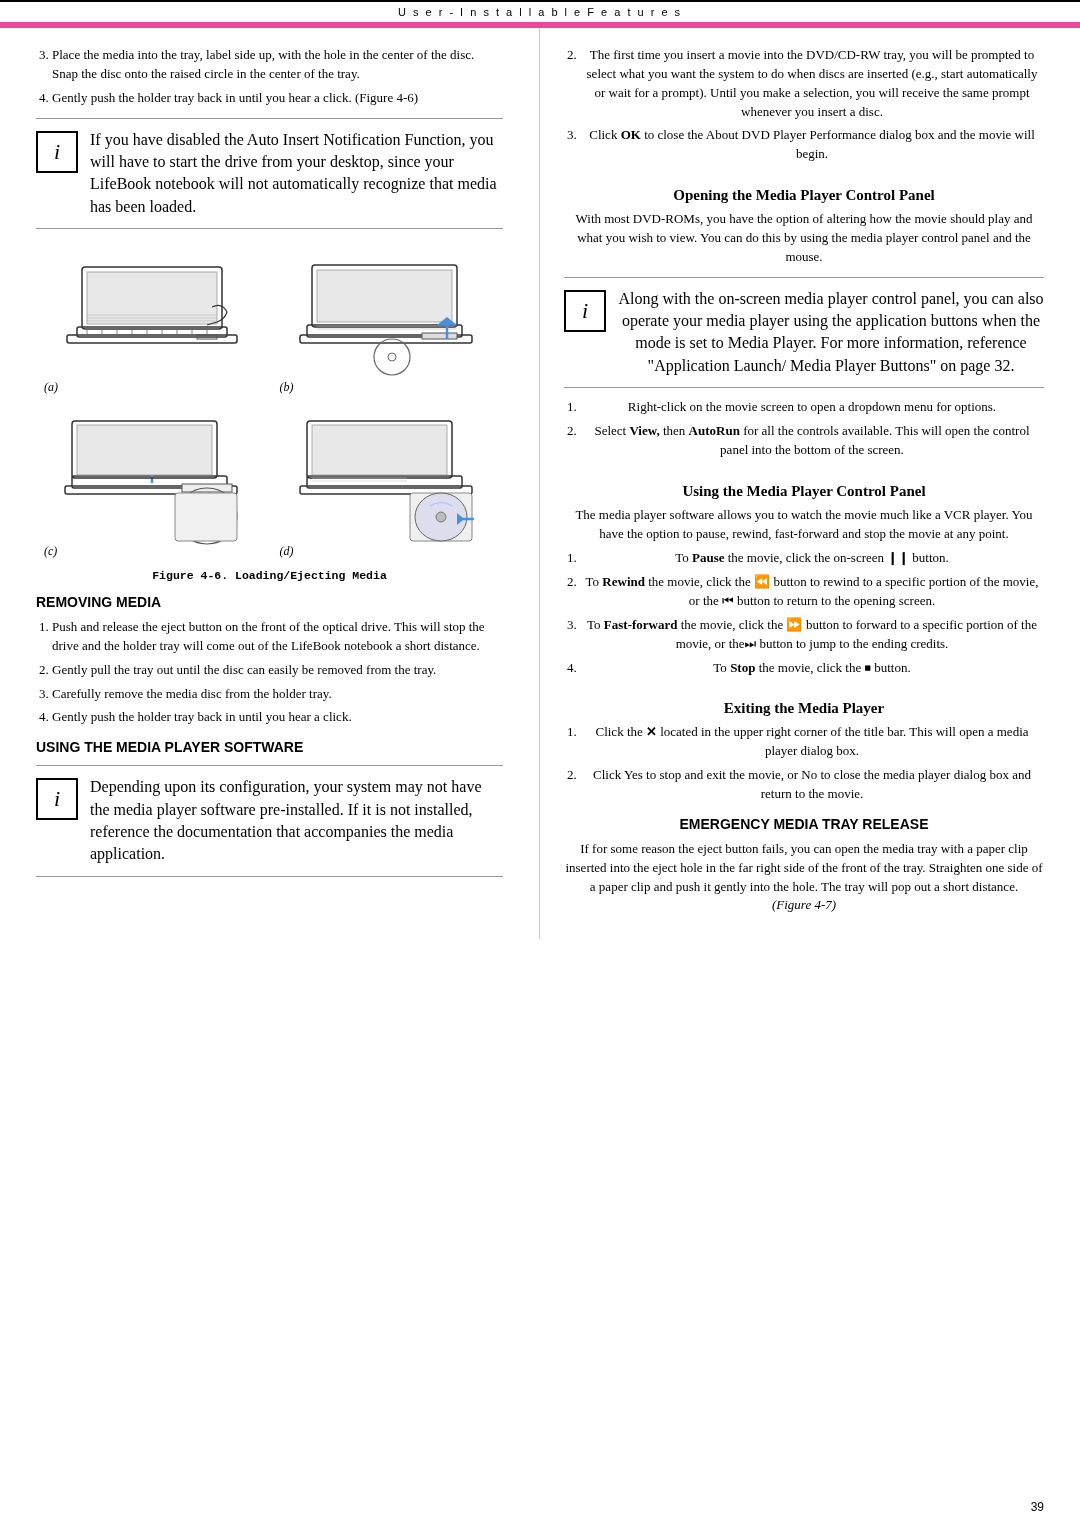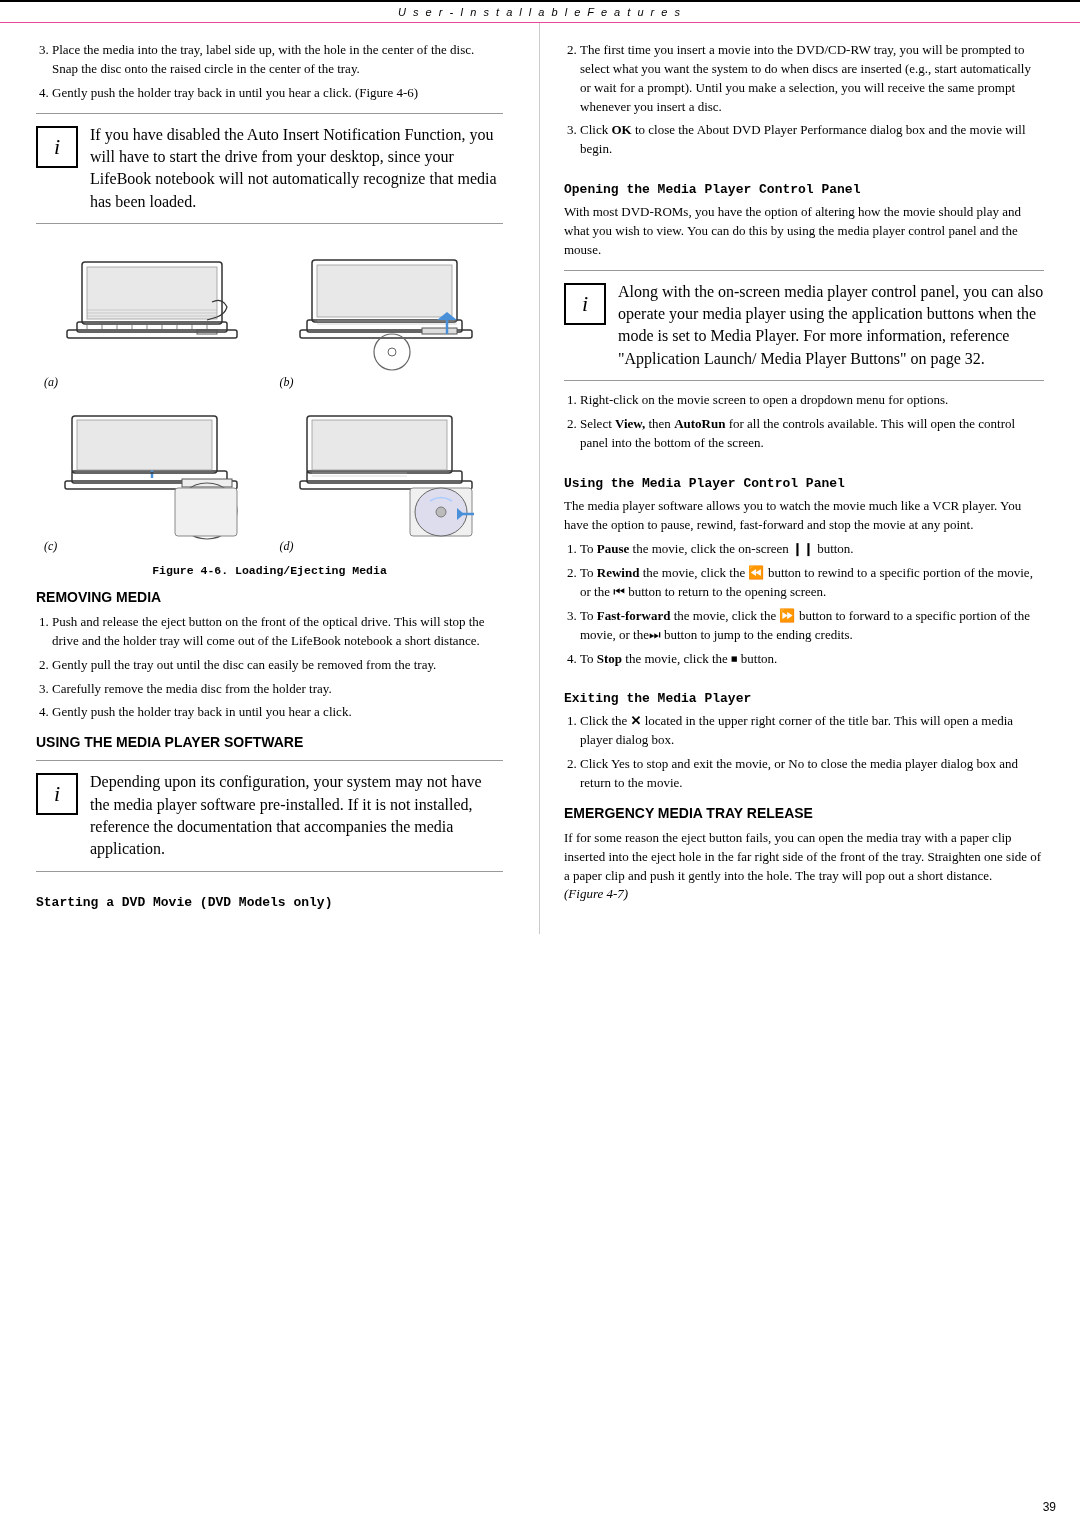--- a/index.html
+++ b/index.html
@@ -17,60 +17,60 @@
       width: 1080px;
       min-height: 1534px;
       padding: 0;
       position: relative;
     }
 
     
     .header-bar {
       width: 100%;
       border-top: 2px solid #000;
-      border-bottom: 1px solid #ec4899;
+      border-bottom: 6px solid #ec4899;
       text-align: center;
       padding: 4px 0;
       font-size: 11px;
       letter-spacing: 2px;
       font-family: Arial, sans-serif;
-      font-style: italic;
     }
 
     
     .columns {
       display: flex;
       width: 100%;
       padding: 0;
     }
 
     .col-left {
       width: 50%;
       padding: 18px 36px 18px 36px;
       border-right: 1px solid #ccc;
     }
 
     .col-right {
       width: 50%;
       padding: 18px 36px 18px 24px;
+      text-align: center;
     }
 
     
     h2.section-title {
       font-family: Arial, sans-serif;
       font-size: 14px;
       font-weight: bold;
       text-transform: uppercase;
       margin-bottom: 8px;
       margin-top: 12px;
     }
 
     h3.subsection-title {
-      font-family: Liberation Mono, monospace;
-      font-size: 13px;
+      font-family: Liberation Serif, serif;
+      font-size: 15px;
       font-weight: bold;
       margin-bottom: 6px;
       margin-top: 23px;
     }
 
     p {
       margin-bottom: 6px;
       line-height: 1.45;
       font-size: 13px;
     }
@@ -158,21 +158,21 @@
     
     .laptop-svg {
       width: 190px;
       height: 145px;
     }
 
     
     .page-number {
       position: absolute;
       bottom: 20px;
-      right: 24px;
+      right: 36px;
       font-size: 12px;
       font-family: Arial, sans-serif;
     }
 
     strong {
       font-weight: bold;
     }
 
     em {
       font-style: italic;
@@ -323,21 +323,20 @@
         <li>Gently push the holder tray back in until you hear a click.</li>
       </ol>
 
       <h2 class="section-title">Using the Media Player Software</h2>
 
       <div class="info-box">
         <div class="info-icon">i</div>
         <div class="info-text">Depending upon its configuration, your system may not have the media player software pre-installed. If it is not installed, reference the documentation that accompanies the media application.</div>
       </div>
 
-      <h3 class="subsection-title">Starting a DVD Movie (DVD Models only)</h3>
 
     </div>
 
     <div class="col-right">
 
       <ol start="2">
         <li>The first time you insert a movie into the DVD/CD-RW tray, you will be prompted to select what you want the system to do when discs are inserted (e.g., start automatically or wait for a prompt). Until you make a selection, you will receive the same prompt whenever you insert a disc.</li>
         <li>
           <span>Click </span><strong>OK</strong><span> to close the About DVD Player Performance dialog box and the movie will begin.</span>
         </li>

